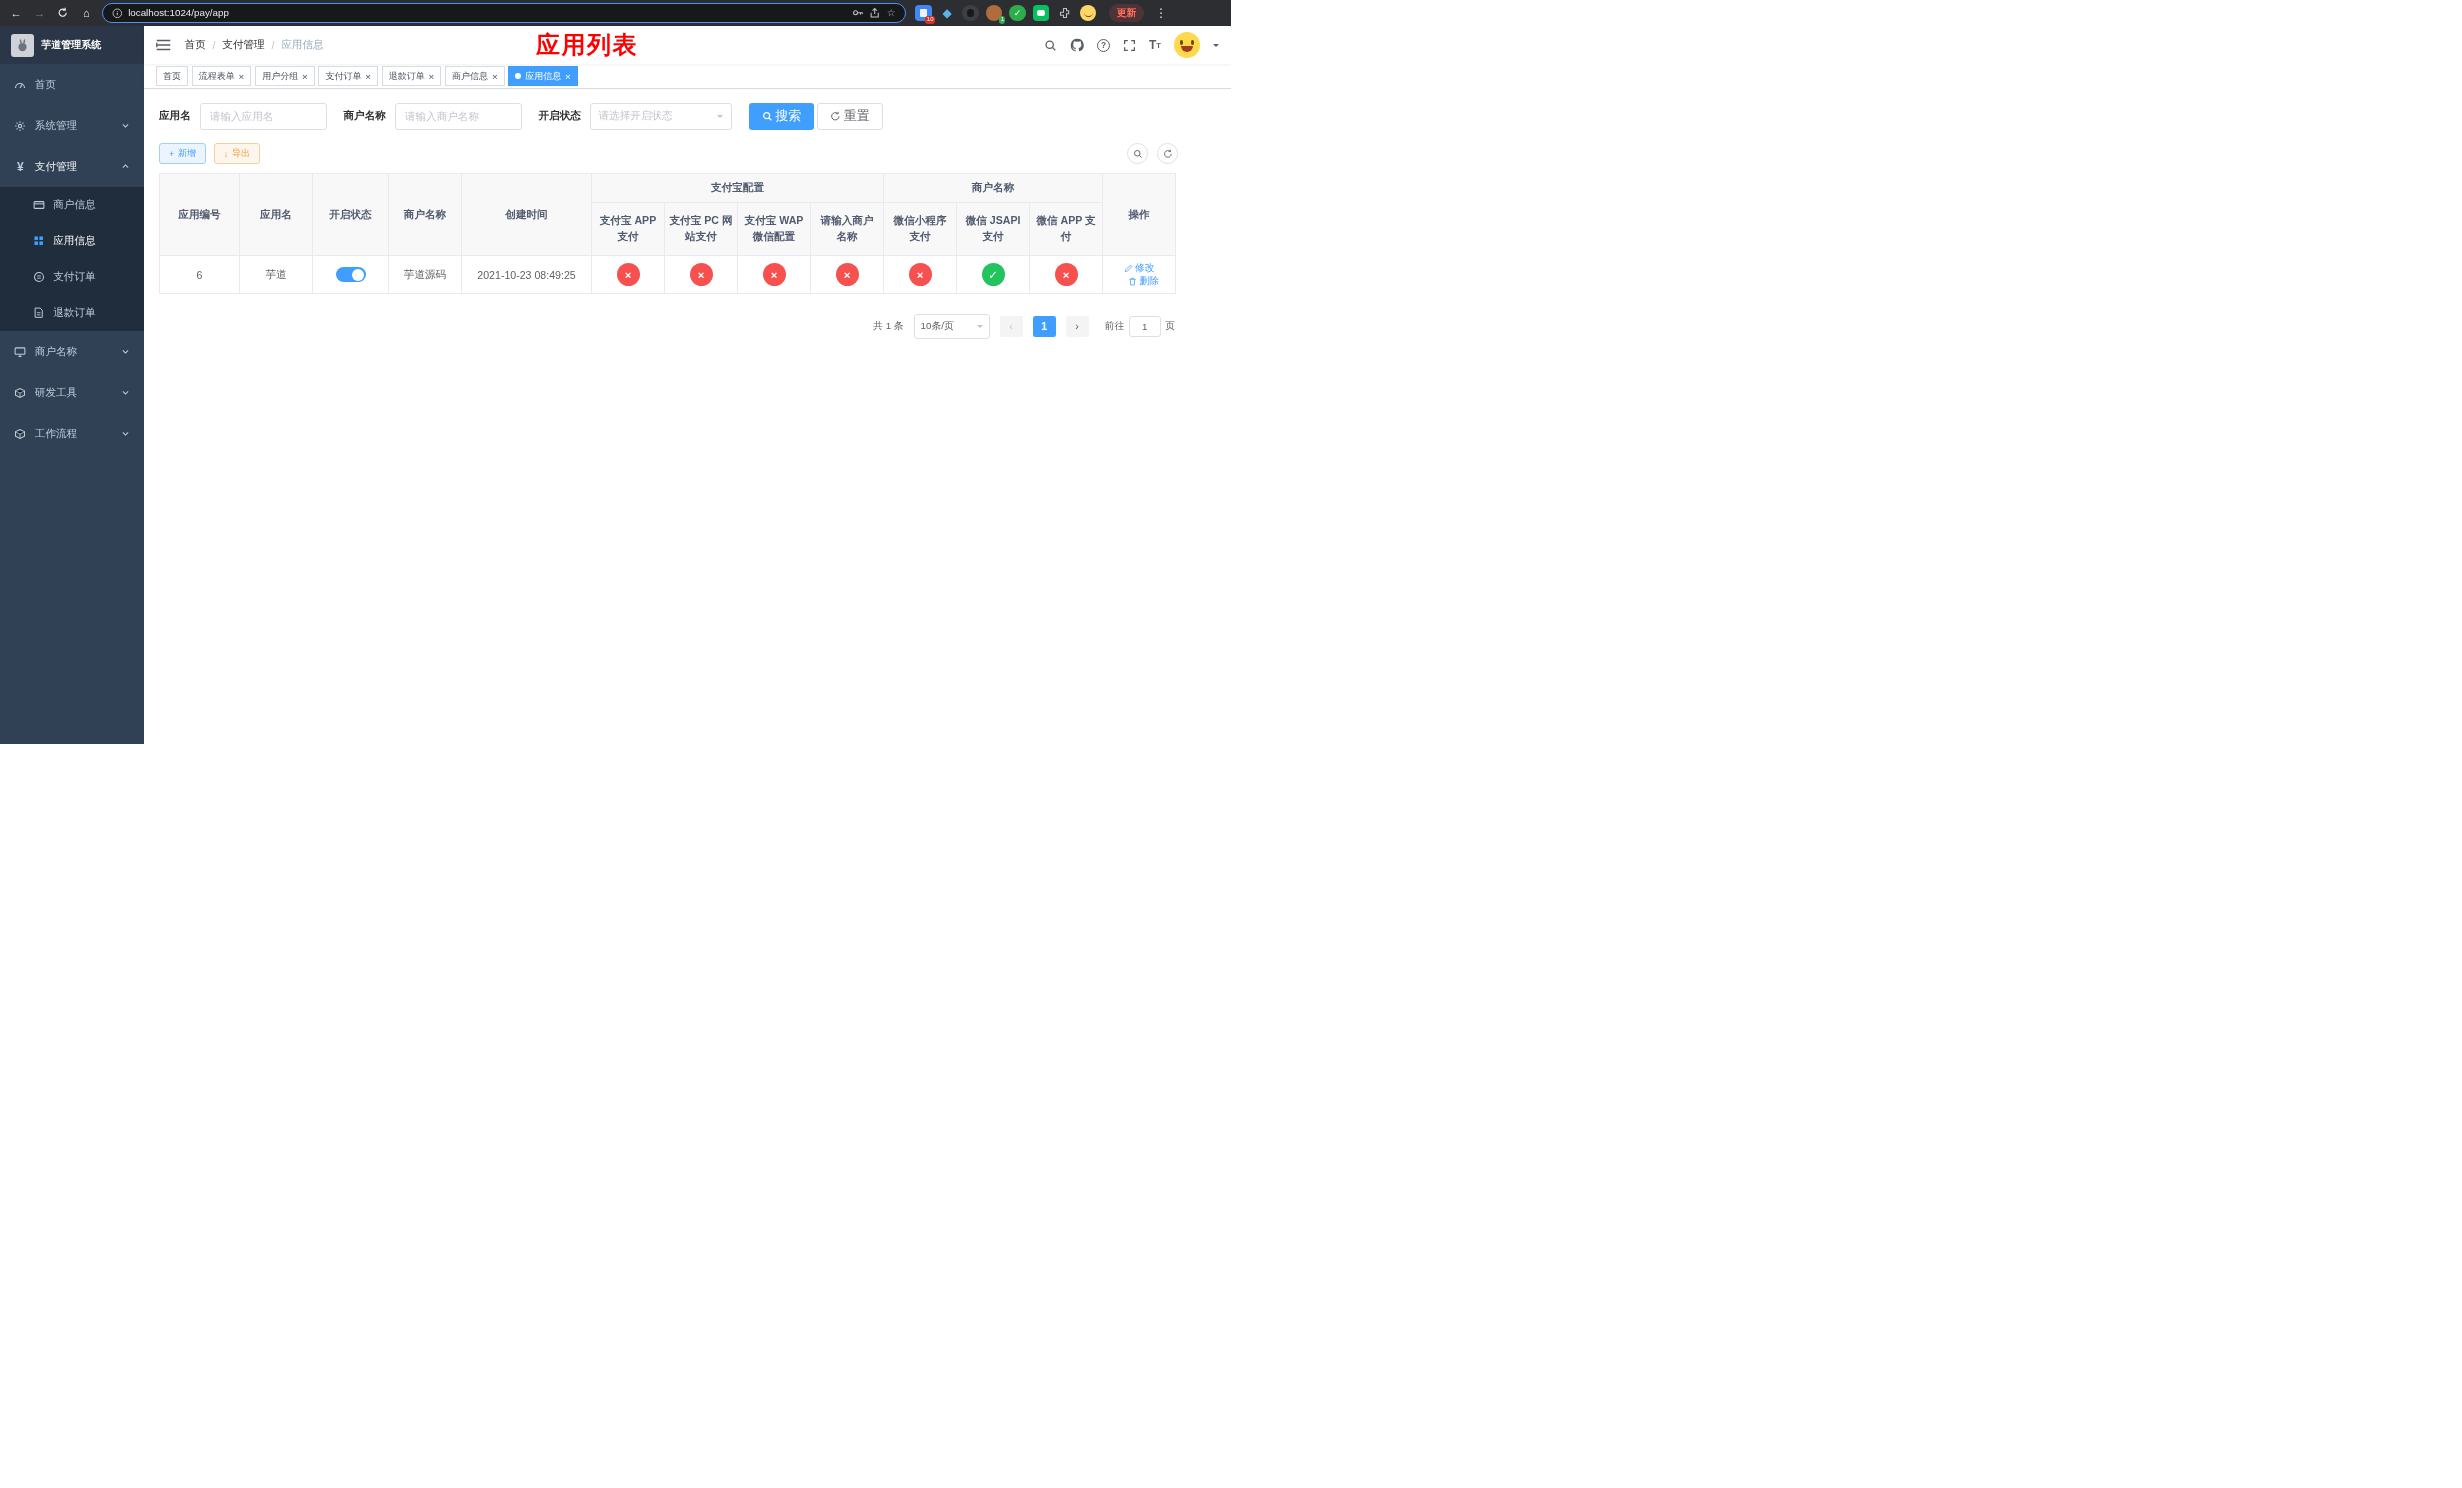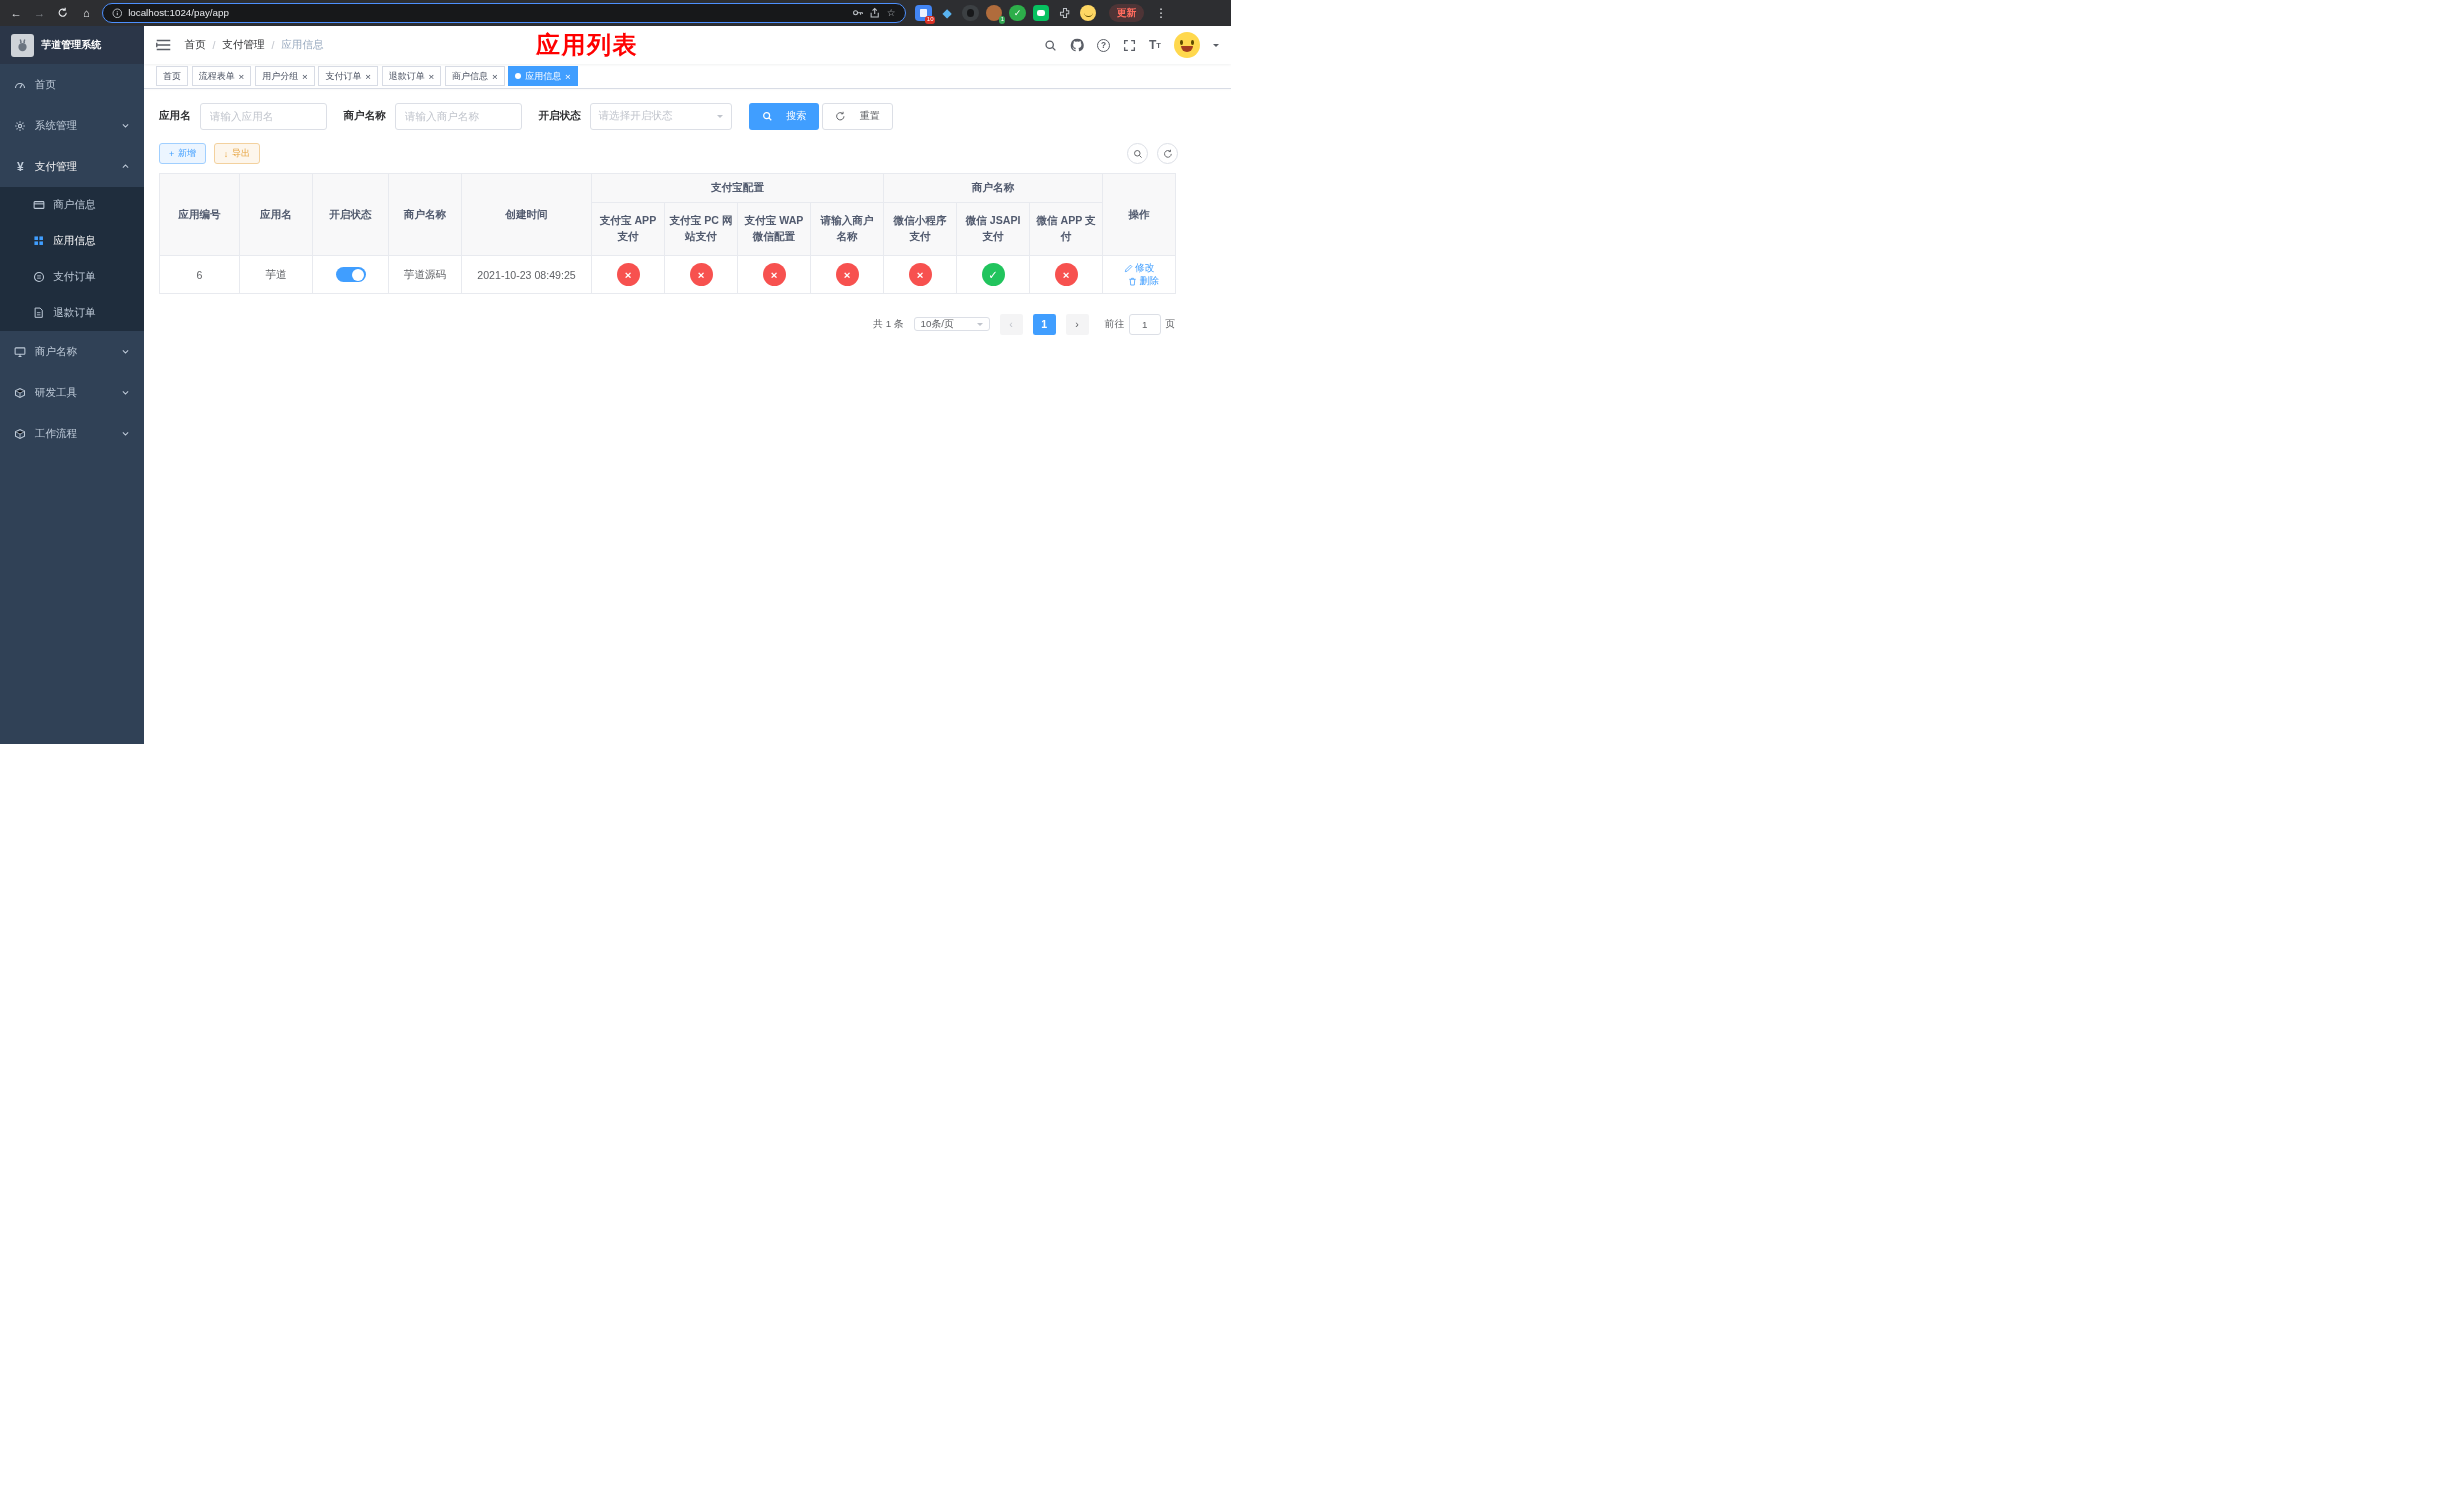--- a/index.html
+++ b/index.html
@@ -80,21 +80,21 @@
   
   .content { position: absolute; left: 144px; top: 89px; right: 0; bottom: 0; background: #fff; padding: 13.6px 0 0 15px; }
 
   .filter-row { display: flex; align-items: center; height: 27px; margin-bottom: 13.6px; }
   .f-label { font-size: 10.6px; font-weight: bold; color: #303133; margin-right: 9px; white-space: nowrap; }
   .f-group { display: flex; align-items: center; margin-right: 16.7px; }
   .f-input { width: 127px; height: 27px; border: 0.8px solid #dcdfe6; border-radius: 3px; padding: 0 9px; font-size: 10.6px; color: #606266; outline: none; }
   .f-input::placeholder { color: #c0c4cc; }
   .f-select { width: 142px; height: 27px; border: 0.8px solid #dcdfe6; border-radius: 3px; padding: 0 7.6px; font-size: 10.6px; color: #c0c4cc; display: flex; align-items: center; justify-content: space-between; cursor: pointer; }
   .sel-caret { width: 0; height: 0; border: 3.8px solid transparent; border-top-color: #c0c4cc; margin-top: 3.8px; }
-  .btn { height: 27px; border-radius: 3px; font-size: 10px; display: inline-flex; align-items: center; gap: 14px; padding: 0 12px; cursor: pointer; border: 0.8px solid transparent; }
+  .btn { height: 27px; border-radius: 3px; font-size: 13px; display: inline-flex; align-items: center; gap: 3px; padding: 0 12px; cursor: pointer; border: 0.8px solid transparent; }
   .btn-primary { background: #409eff; color: #fff; }
   .btn-default { background: #fff; border-color: #dcdfe6; color: #606266; margin-left: 3px; }
 
   .toolbar-row { display: flex; align-items: center; margin-bottom: 9px; padding-right: 53px; }
   .btn-sm { height: 21px; border-radius: 3px; font-size: 9px; display: inline-flex; align-items: center; gap: 3.8px; padding: 0 9px; cursor: pointer; }
   .btn-plain-primary { background: #ecf5ff; border: 0.8px solid #a0cfff; color: #409eff; }
   .btn-plain-warning { background: #fdf6ec; border: 0.8px solid #f3d19e; color: #e6a23c; margin-left: 7.6px; }
   .toolbar-right { margin-left: auto; display: flex; gap: 9px; }
   .circle-btn { width: 21px; height: 21px; border-radius: 50%; border: 0.8px solid #dcdfe6; background: #fff; display: flex; align-items: center; justify-content: center; color: #606266; cursor: pointer; }
 
@@ -110,21 +110,21 @@
   .switch.on { background: #409eff; }
   .switch.on::after { left: auto; right: 1.5px; }
   .badge { width: 23px; height: 23px; border-radius: 50%; display: inline-flex; align-items: center; justify-content: center; color: #fff; font-size: 11.4px; font-weight: bold; }
   .badge-fail { background: #f7514f; }
   .badge-success { background: #21c45d; }
   .link { color: #409eff; font-size: 9.8px; display: inline-flex; align-items: center; gap: 2.3px; cursor: pointer; }
   .link + .link { margin-left: 9px; }
 
   
   .pager { width: 1016px; display: flex; align-items: center; justify-content: flex-end; gap: 10px; margin-top: 19.7px; font-size: 9.8px; color: #606266; }
-  .psel { width: 76px; height: 14px; border: 0.8px solid #dcdfe6; border-radius: 3px; display: flex; align-items: center; justify-content: space-between; padding: 0 6px; cursor: pointer; }
+  .psel { width: 76px; height: 25px; border: 0.8px solid #dcdfe6; border-radius: 3px; display: flex; align-items: center; justify-content: space-between; padding: 0 6px; cursor: pointer; }
   .pbtn { min-width: 23px; height: 21px; background: #f4f4f5; border-radius: 2.3px; display: flex; align-items: center; justify-content: center; font-size: 10.6px; cursor: pointer; }
   .pbtn.disabled { color: #c0c4cc; }
   .pnum { background: #409eff; color: #fff; font-weight: bold; }
   .goto { display: flex; align-items: center; gap: 4.5px; margin-left: 6px; }
   .goto-input { width: 32px; height: 21px; border: 0.8px solid #dcdfe6; border-radius: 3px; text-align: center; font-size: 9.8px; color: #606266; outline: none; }
 </style>
 </head>
 <body>
 
 <div class="browser">

